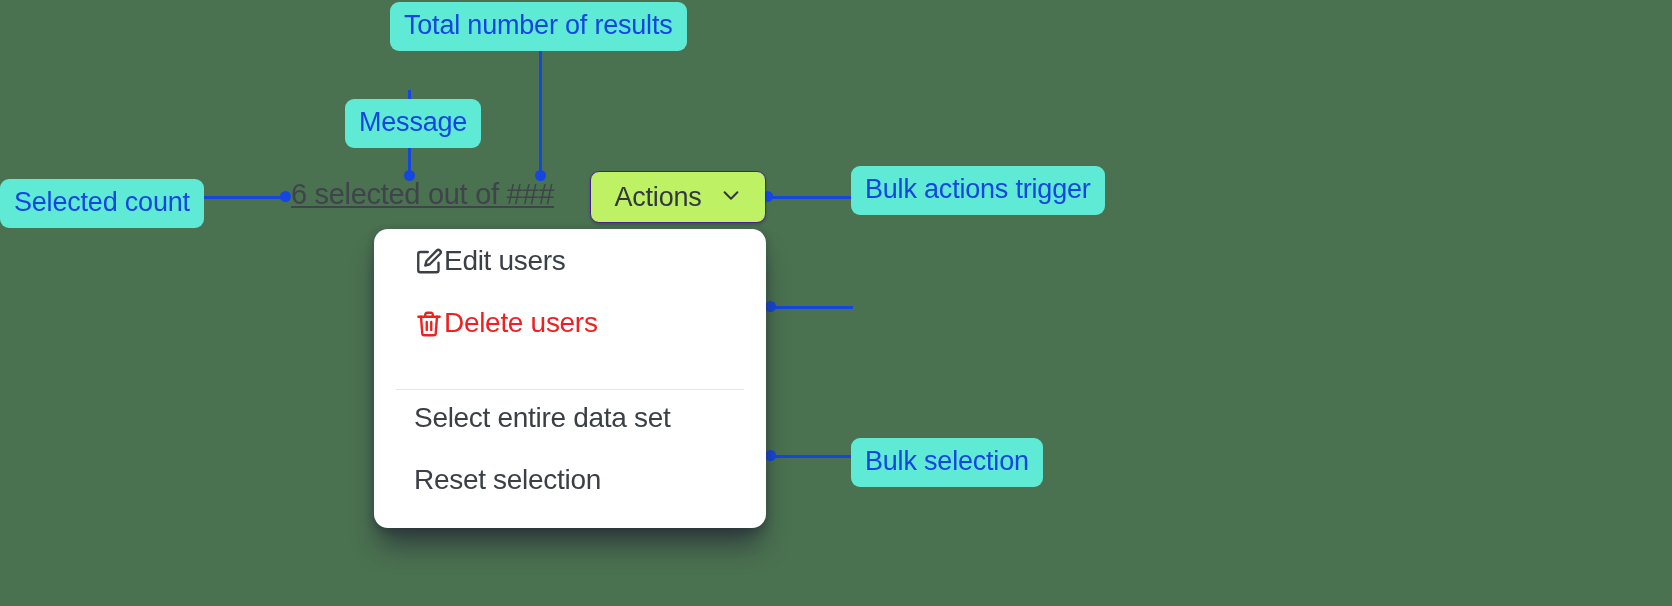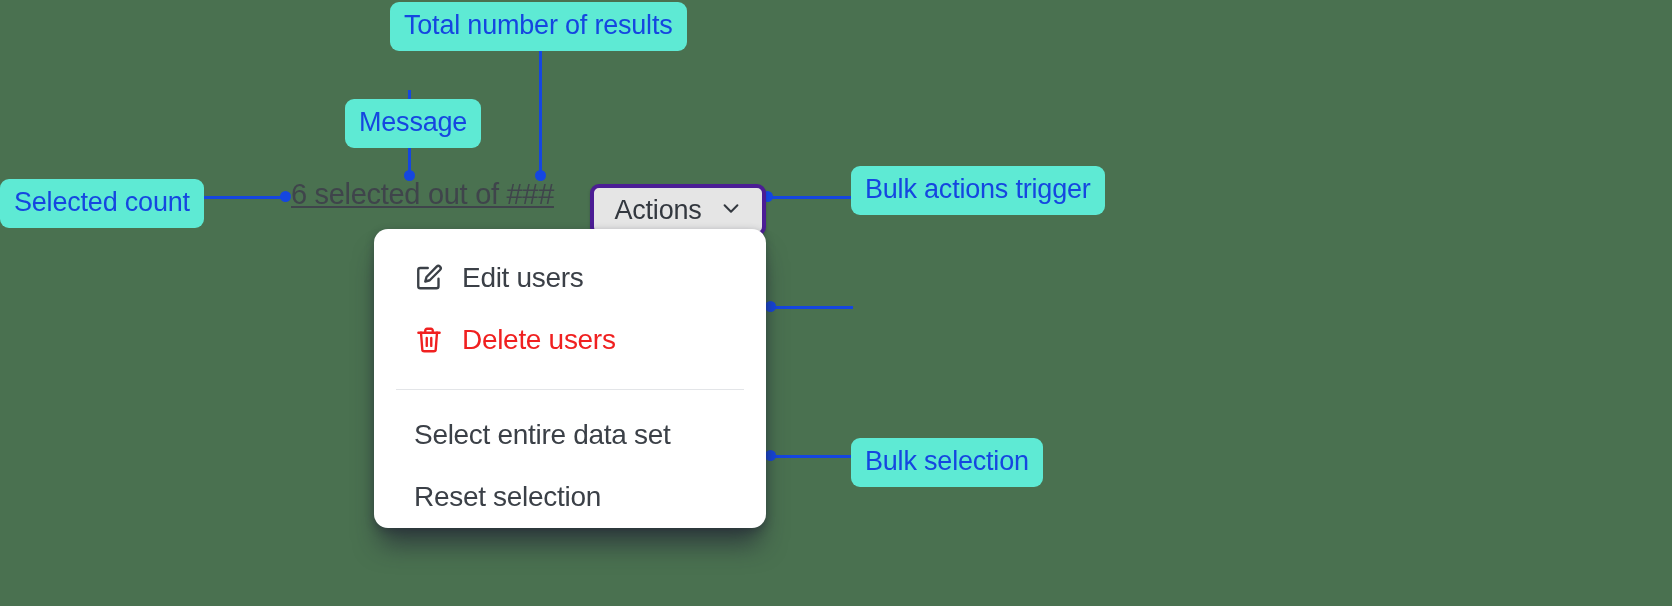--- a/index.html
+++ b/index.html
@@ -57,25 +57,25 @@
     line-height: 1;
     color: #3f444b;
     letter-spacing: -0.3px;
     white-space: nowrap;
     text-decoration: underline;
   }
 
   .actions-btn {
     position: absolute;
     left: 590px;
-    top: 184px;
+    top: 171px;
     width: 176px;
     height: 52px;
-    background: #e5e5e5;
-    border: 4px solid #4c1d95;
+    background: #bef264;
+    border: 1px solid #4c1d95;
     border-radius: 9px;
     box-shadow: 0 2px 3px rgba(30,35,45,.28);
     display: flex;
     align-items: center;
     justify-content: center;
     gap: 18px;
     cursor: pointer;
   }
   .actions-btn .lbl {
     font-size: 27px;
@@ -94,22 +94,20 @@
     height: 299px;
     background: #ffffff;
     border-radius: 14px;
     box-shadow: 0 22px 26px -6px rgba(36,40,54,.72),
                 0 3px 9px rgba(36,40,54,.45);
     padding: 18px 0 0 0;
     overflow: hidden;
   }
   .menu-item {
     display: flex;
-    align-items: center;
-    gap: 18px;
     padding: 0 0 0 40px;
     height: 62px;
     cursor: pointer;
     white-space: nowrap;
   }
   .menu-item .txt {
     font-size: 28px;
     line-height: 1;
     color: #3b4047;
     letter-spacing: -0.3px;

